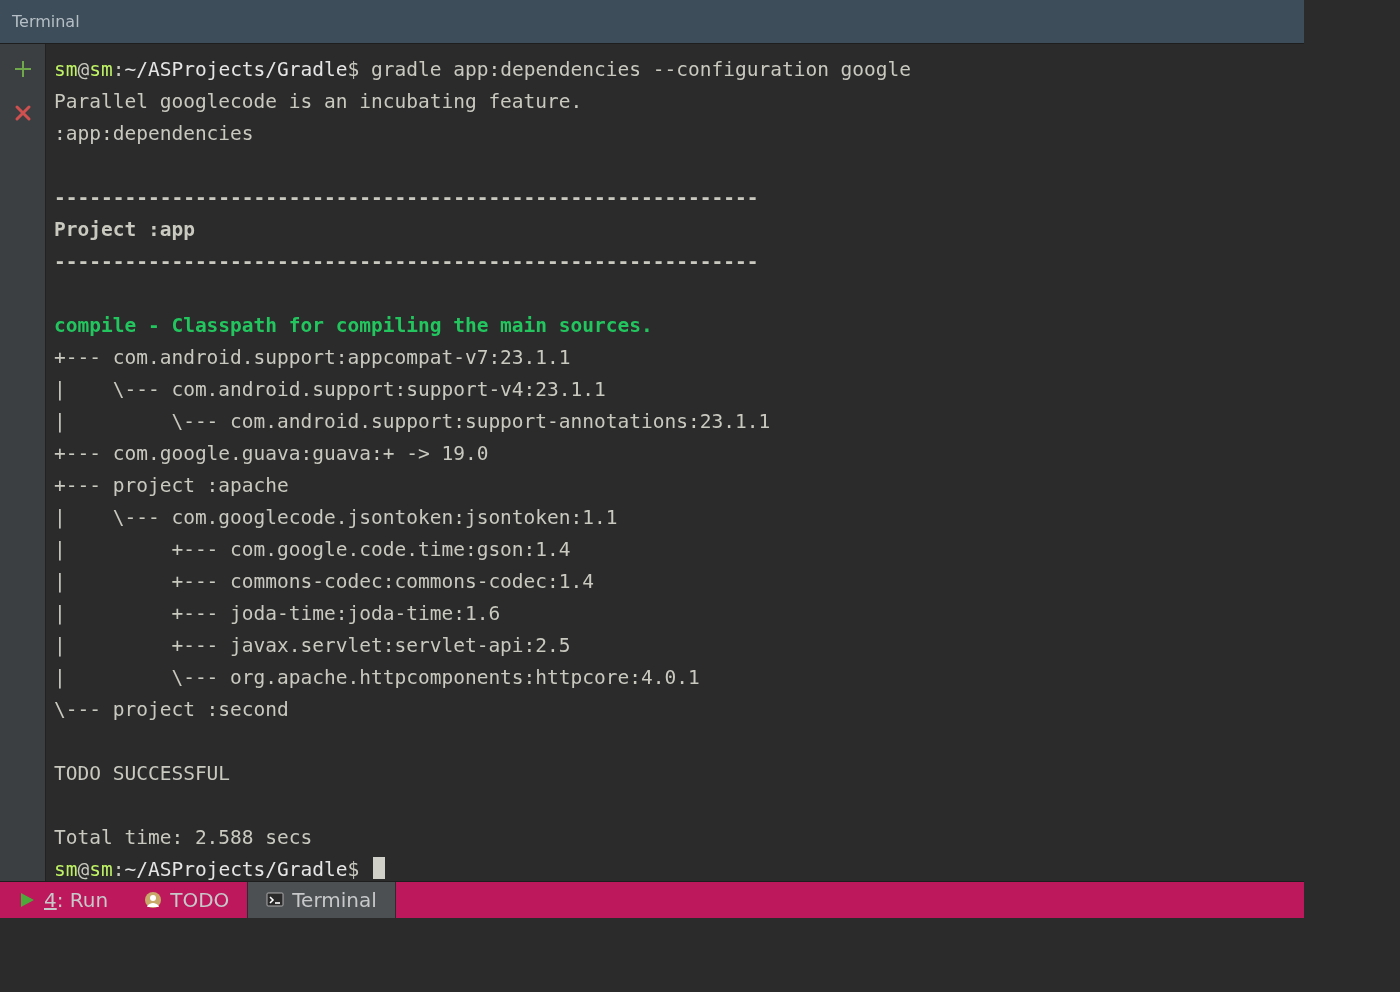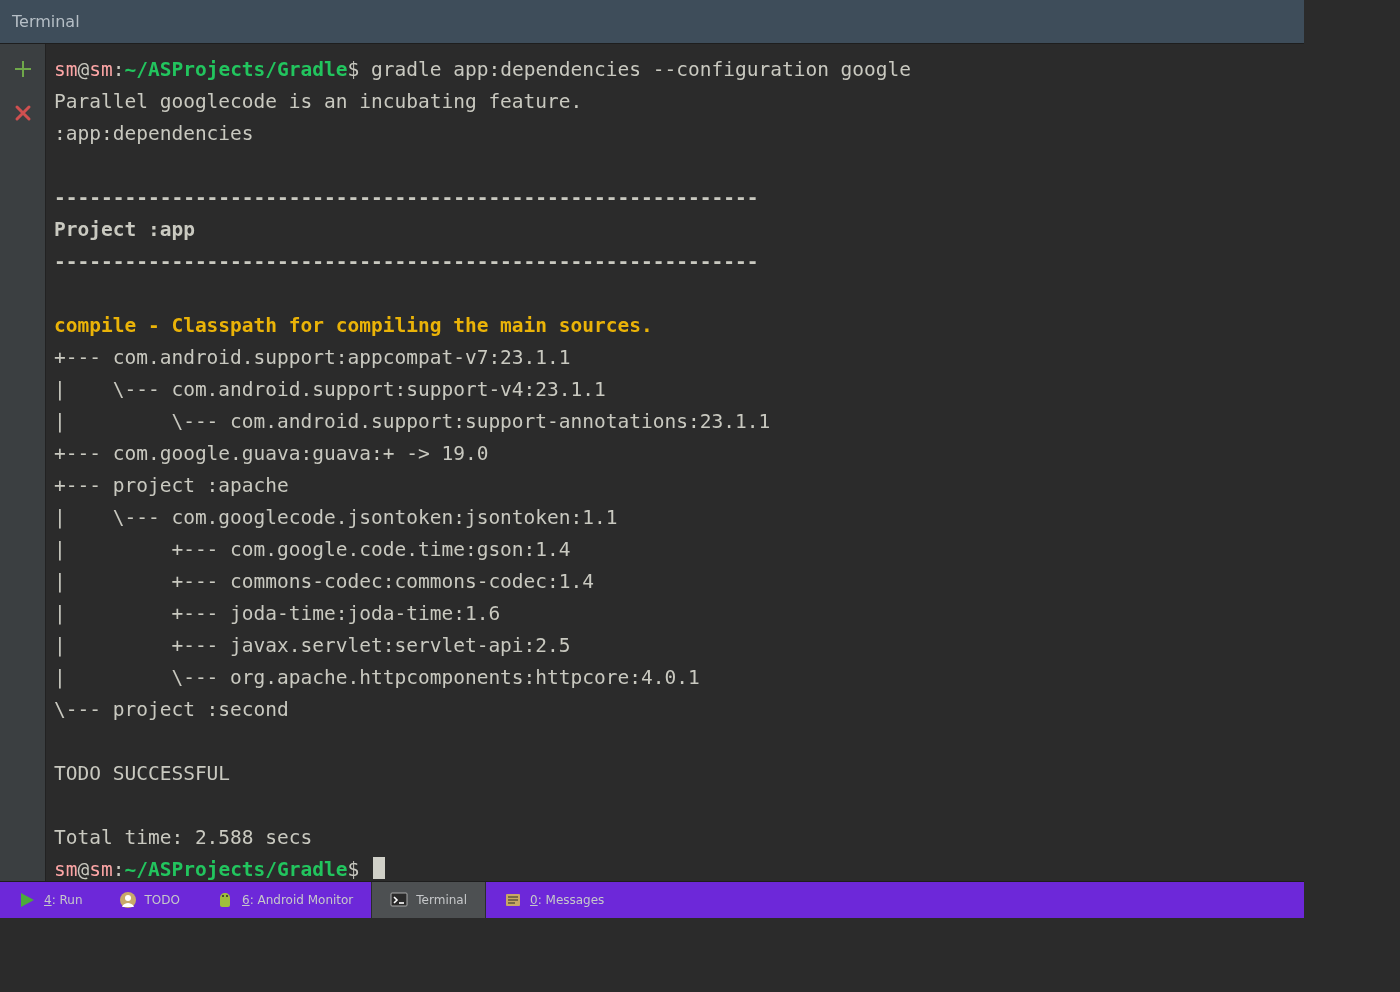--- a/index.html
+++ b/index.html
@@ -50,40 +50,40 @@
     background: #2b2b2b;
     padding: 10px 8px 0 8px;
     font-family: "DejaVu Sans Mono", Menlo, Consolas, monospace;
     font-size: 19.5px;
     line-height: 32px;
     color: #c9c9c0;
     white-space: pre;
     overflow: hidden;
   }
 
-  .term-green  { color: #fca5a5; }
-  .term-yellow { color: #eab308; font-weight: bold; }
-  .term-blue   { color: #22c55e; font-weight: bold; }
+  .term-green  { color: #bef264; }
+  .term-yellow { color: #22c55e; font-weight: bold; }
+  .term-blue   { color: #e5e5e5; font-weight: normal; }
   .term-bold   { font-weight: bold; }
   .cursor {
     display: inline-block;
     width: 12px; height: 22px;
     background: #d0d0c8;
     vertical-align: -3px;
     margin-left: 2px;
   }
 
   
   .bottombar {
     height: 37px;
-    background: #6d28d9;
+    background: #be185d;
     border-top: 1px solid #1e1e1e;
     display: flex;
     align-items: stretch;
-    font-size: 12px;
+    font-size: 20px;
     color: #c6c8ca;
     user-select: none;
   }
   .bb-item {
     display: flex;
     align-items: center;
     gap: 8px;
     padding: 0 18px;
     cursor: pointer;
   }
@@ -161,45 +161,26 @@
     <span class="bb-icon">
       <svg viewBox="0 0 18 18" width="18" height="18">
           <circle cx="9" cy="9" r="8" fill="#c8a96a"></circle>
           <circle cx="9" cy="7" r="3" fill="#fff"></circle>
           <path d="M3 16c1-3 4-4 6-4s5 1 6 4" fill="#fff"></path>
         </svg>
     </span>
     <span>TODO</span>
   </div>
 
-  <div class="bb-item">
-    <span class="bb-icon">
-      <svg viewBox="0 0 18 18" width="18" height="18">
-          <path d="M4 7c0-3 2-5 5-5s5 2 5 5v7c0 1-1 2-2 2H6c-1 0-2-1-2-2z" fill="#9fbf3b"></path>
-          <circle cx="7" cy="5" r="1" fill="#2b2b2b"></circle>
-          <circle cx="11" cy="5" r="1" fill="#2b2b2b"></circle>
-        </svg>
-    </span>
-    <span><span class="ul">6</span><span>: Android Monitor</span></span>
-  </div>
 
   <div class="bb-item active">
     <span class="bb-icon">
       <svg viewBox="0 0 18 18" width="18" height="18">
           <rect x="1" y="2" width="16" height="13" rx="1" fill="#2a2a2a" stroke="#aaa"></rect>
           <path d="M4 6l3 3-3 3" stroke="#fff" stroke-width="1.6" fill="none"></path>
           <path d="M9 12h5" stroke="#fff" stroke-width="1.6"></path>
         </svg>
     </span>
     <span>Terminal</span>
   </div>
 
-  <div class="bb-item">
-    <span class="bb-icon">
-      <svg viewBox="0 0 18 18" width="18" height="18">
-          <rect x="2" y="3" width="14" height="12" fill="#c9a865" rx="1"></rect>
-          <path d="M4 6h10M4 9h10M4 12h7" stroke="#2b2b2b" stroke-width="1.2"></path>
-        </svg>
-    </span>
-    <span><span class="ul">0</span><span>: Messages</span></span>
-  </div>
 
 </div>
 
 </body></html>

